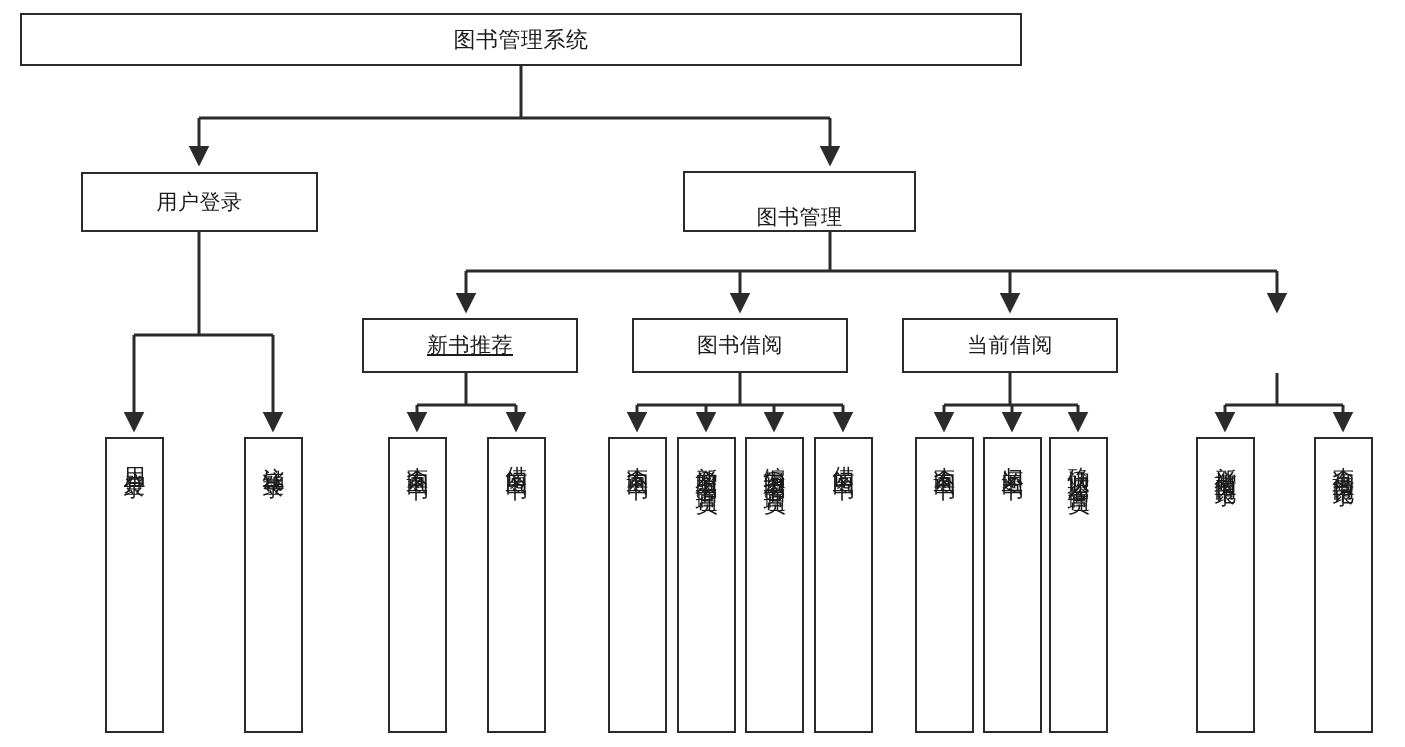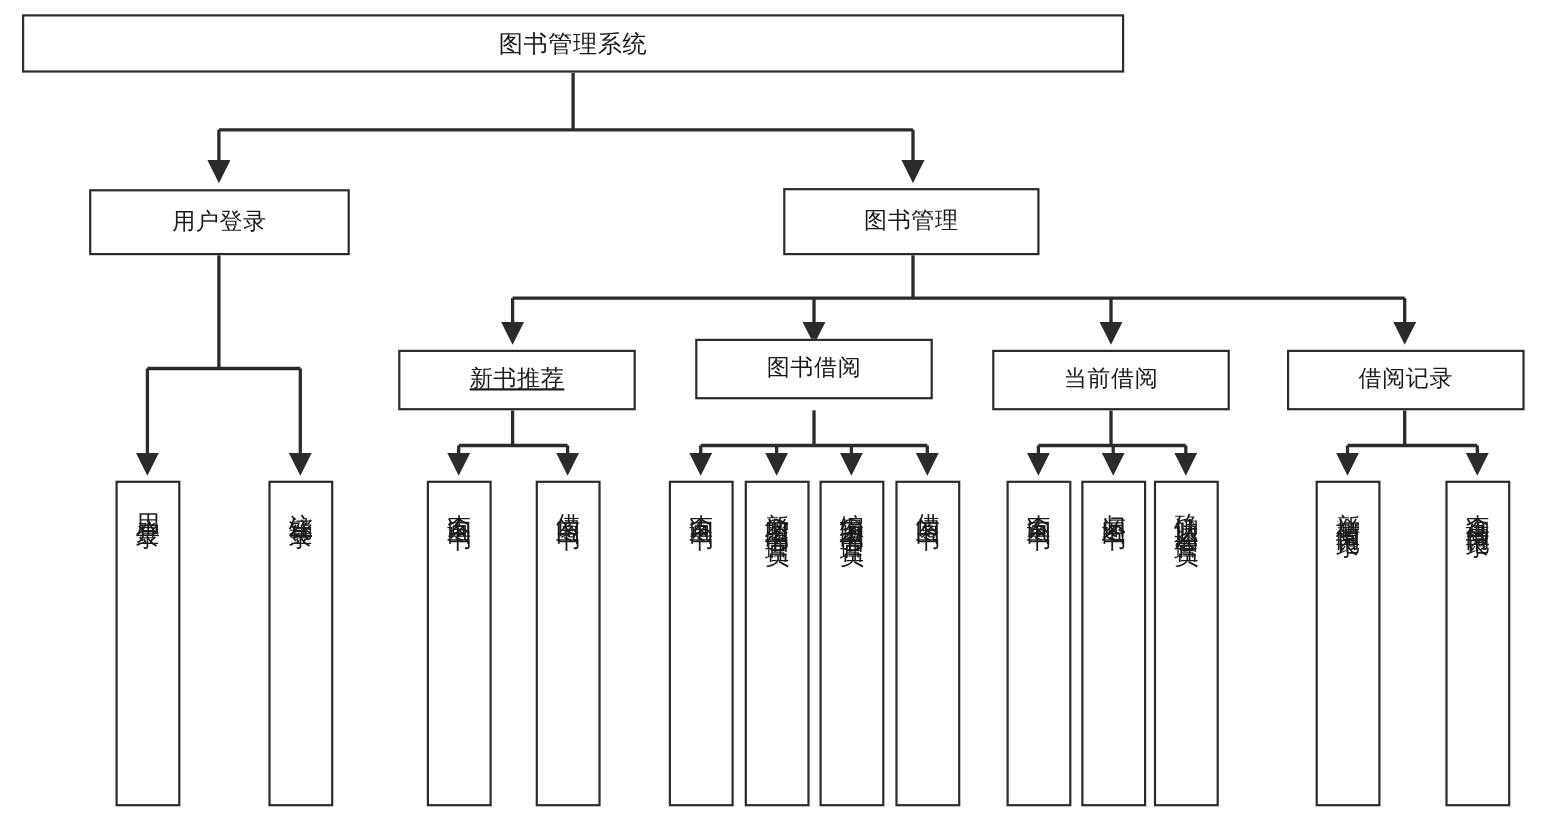--- a/index.html
+++ b/index.html
@@ -116,35 +116,32 @@
     </g>
   </svg>
 
   <div class="node h-node root" style="left:20px;top:13px;width:1002px;height:53px;">
     <span class="label">图书管理系统</span>
   </div>
 
   <div class="node h-node" style="left:81px;top:172px;width:237px;height:60px;">
     <span class="label">用户登录</span>
   </div>
-  <div class="node h-node" style="left:712px;top:171px;width:233px;height:61px;">
+  <div class="node h-node" style="left:683px;top:171px;width:233px;height:61px;align-items:flex-end;">
     <span class="label">图书管理</span>
   </div>
 
   <div class="node h-node" style="left:362px;top:318px;width:216px;height:55px;text-decoration:underline;">
     <span class="label">新书推荐</span>
   </div>
-  <div class="node h-node" style="left:632px;top:308px;width:216px;height:55px;">
+  <div class="node h-node" style="left:632px;top:318px;width:216px;height:55px;">
     <span class="label">图书借阅</span>
   </div>
   <div class="node h-node" style="left:902px;top:318px;width:216px;height:55px;align-items:center;">
     <span class="label">当前借阅</span>
-  </div>
-  <div class="node h-node" style="left:1170px;top:318px;width:216px;height:55px;">
-    <span class="label">借阅记录</span>
   </div>
 
   <div class="node v-node" style="left:105px;top:437px;width:59px;height:296px;">
     <span class="label">用户登录</span>
   </div>
   <div class="node v-node" style="left:244px;top:437px;width:59px;height:296px;">
     <span class="label">注销登录</span>
   </div>
 
   <div class="node v-node" style="left:388px;top:437px;width:59px;height:296px;">

